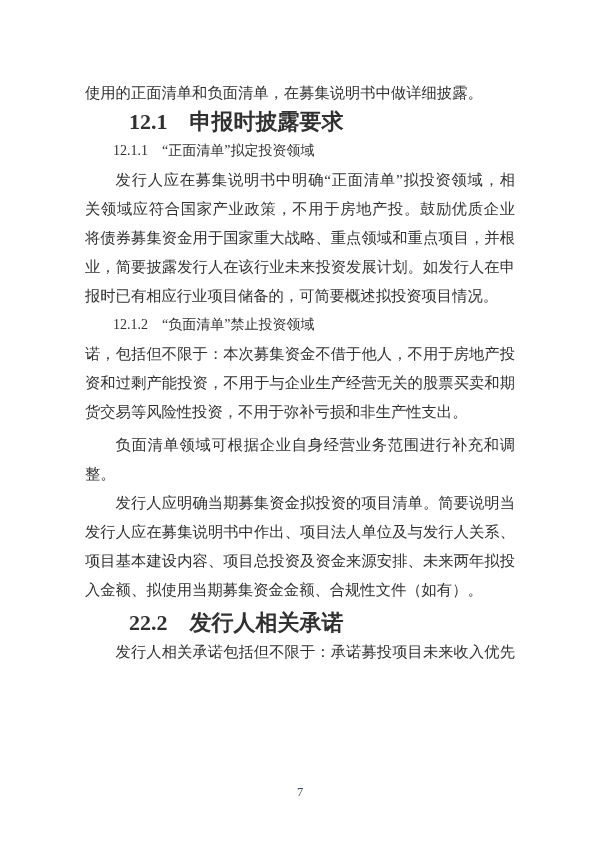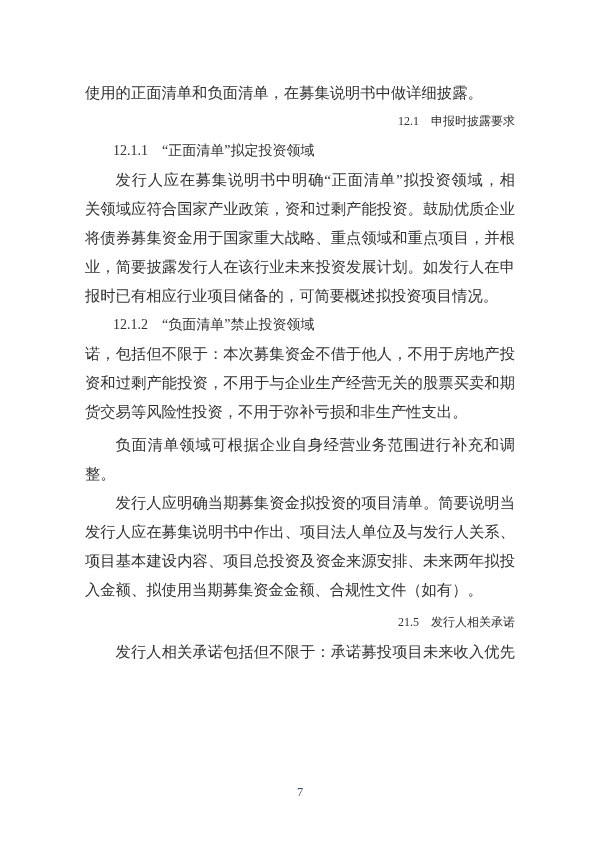--- a/index.html
+++ b/index.html
@@ -28,23 +28,22 @@
     white-space: pre-wrap;
     color: var(--text-color, #313131);
   }
   .line.indent { text-indent: 2em; }
   .line.stretch {
     text-align: justify;
     text-align-last: justify;
     text-justify: inter-character;
   }
   .line.h1 {
-    font-weight: normal;
-    font-size: 12px;
-    text-align: right;
+    font-weight: bold;
+    font-size: 22px;
   }
   .line.h2 {
     font-weight: normal;
     font-size: 14px;
   }
   .line.gap { margin-top: 4px; }
   .page-number {
     position: absolute;
     top: 783px;
     left: 0;
@@ -57,31 +56,31 @@
 </style>
 </head>
 <body>
 
 <div class="page">
   <div class="content">
       <div class="line body">使用的正面清单和负面清单，在募集说明书中做详细披露。</div>
       <div class="line h1 indent">12.1　申报时披露要求</div>
       <div class="line h2 indent">12.1.1　“正面清单”拟定投资领域</div>
       <div class="line body indent stretch">发行人应在募集说明书中明确“正面清单”拟投资领域，相</div>
-      <div class="line body stretch">关领域应符合国家产业政策，资和过剩产能投资。鼓励优质企业</div>
+      <div class="line body stretch">关领域应符合国家产业政策，不用于房地产投。鼓励优质企业</div>
       <div class="line body stretch">将债券募集资金用于国家重大战略、重点领域和重点项目，并根</div>
       <div class="line body stretch">业，简要披露发行人在该行业未来投资发展计划。如发行人在申</div>
       <div class="line body">报时已有相应行业项目储备的，可简要概述拟投资项目情况。</div>
       <div class="line h2 indent">12.1.2　“负面清单”禁止投资领域</div>
       <div class="line body stretch">诺，包括但不限于：本次募集资金不借于他人，不用于房地产投</div>
       <div class="line body stretch">资和过剩产能投资，不用于与企业生产经营无关的股票买卖和期</div>
       <div class="line body">货交易等风险性投资，不用于弥补亏损和非生产性支出。</div>
       <div class="line body indent stretch gap">负面清单领域可根据企业自身经营业务范围进行补充和调</div>
       <div class="line body">整。</div>
       <div class="line body indent stretch">发行人应明确当期募集资金拟投资的项目清单。简要说明当</div>
       <div class="line body stretch">发行人应在募集说明书中作出、项目法人单位及与发行人关系、</div>
       <div class="line body stretch">项目基本建设内容、项目总投资及资金来源安排、未来两年拟投</div>
       <div class="line body">入金额、拟使用当期募集资金金额、合规性文件（如有）。</div>
-      <div class="line h1 indent gap">21.5　发行人相关承诺</div>
+      <div class="line h1 indent gap">22.2　发行人相关承诺</div>
       <div class="line body indent stretch">发行人相关承诺包括但不限于：承诺募投项目未来收入优先</div>
     </div>
   <div class="page-number">7</div>
 </div>
 
 </body></html>

